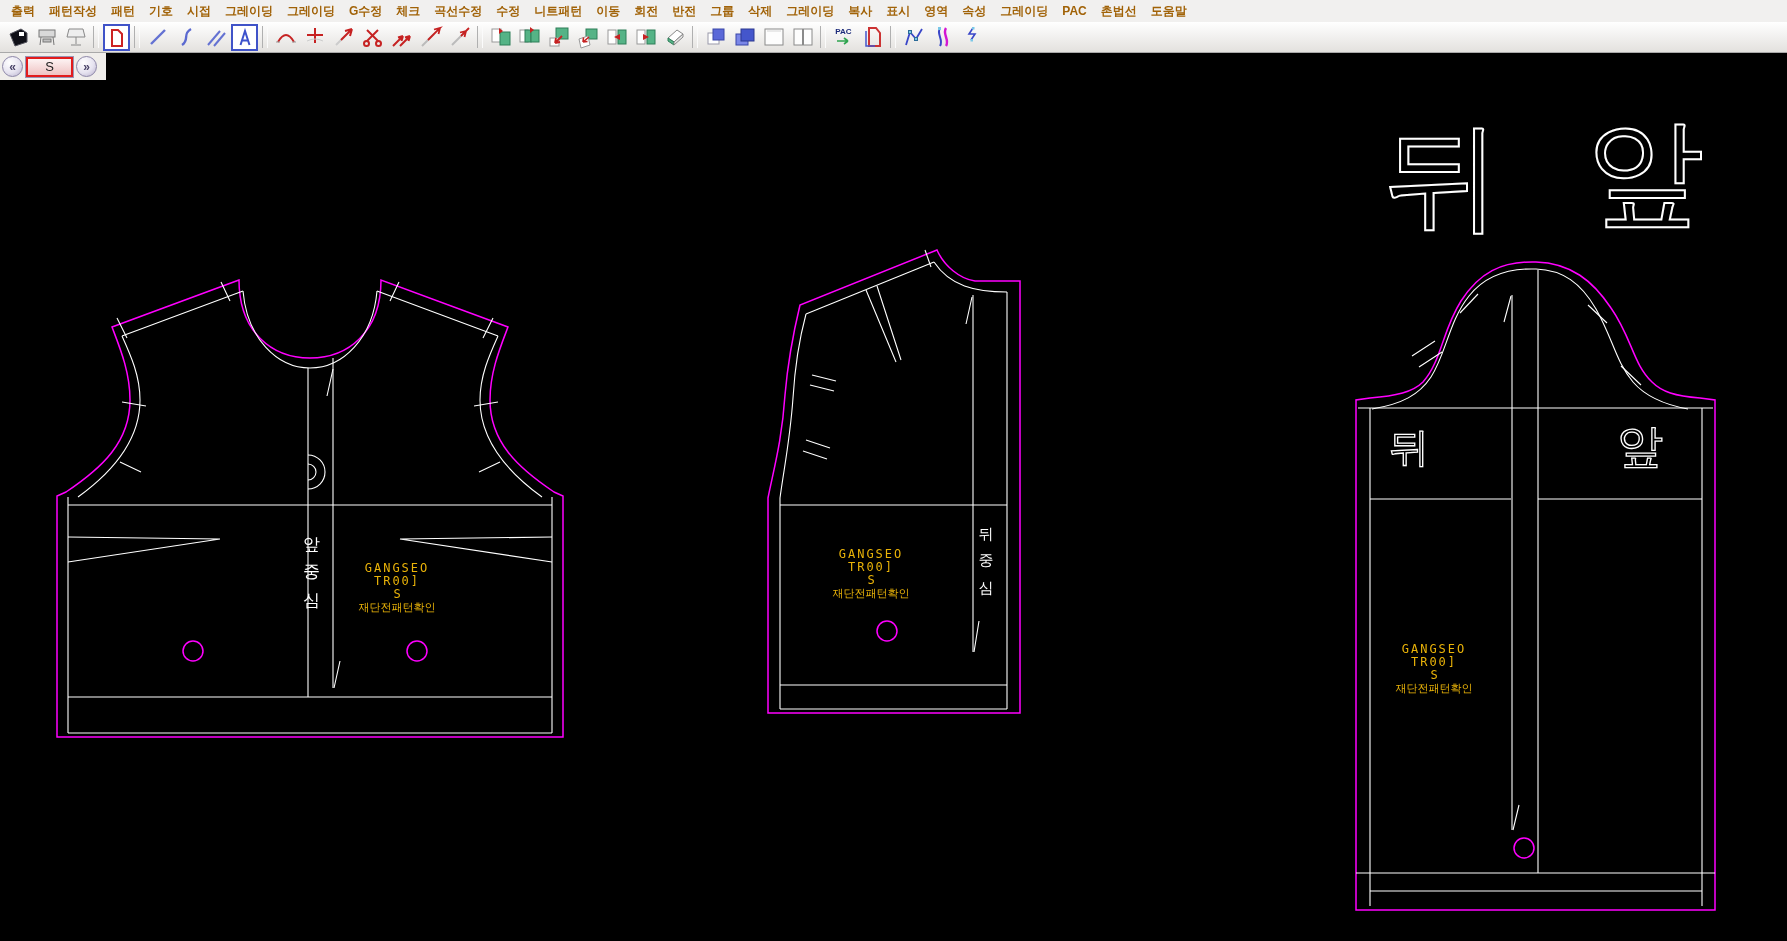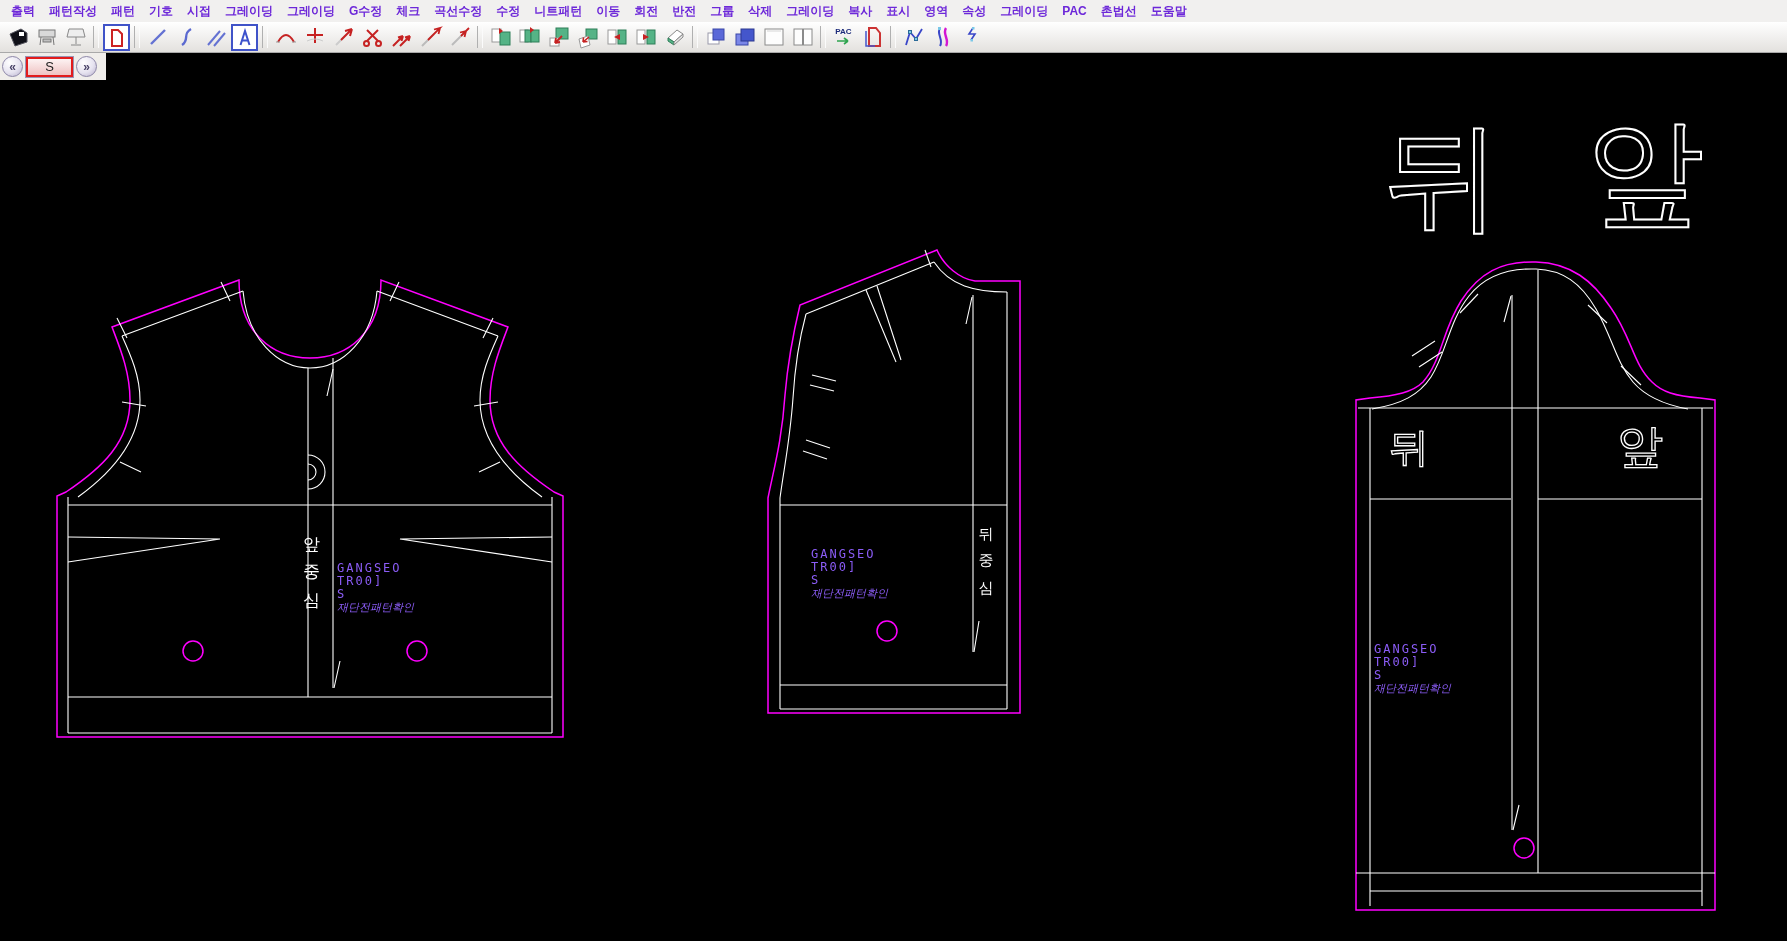--- a/index.html
+++ b/index.html
@@ -1,20 +1,20 @@
 <!DOCTYPE html>
 <html><head>
 <meta charset="utf-8">
 <style>
   html,body{margin:0;padding:0;background:#000;width:1787px;height:941px;overflow:hidden;
     font-family:"Liberation Sans",sans-serif;}
   
   .menubar{position:absolute;top:0;left:0;width:1787px;height:22px;background:#f1f0ef;
     display:flex;align-items:center;padding:0 4px;box-sizing:border-box;font-size:12px;
-    font-weight:600;color:#6d28d9;white-space:nowrap;}
+    font-weight:600;color:#a16207;white-space:nowrap;}
   .menu-item{padding:1px 5px;margin:0 2px;cursor:default;}
   
   .toolbar{position:absolute;top:22px;left:0;width:1787px;height:31px;
     background:linear-gradient(#ffffff,#e3e1de);border-bottom:1px solid #a9a9a9;
     display:flex;align-items:center;padding:0 3px;box-sizing:border-box;}
   .tb{width:27px;height:26px;border:0;background:transparent;padding:1px;margin:0 1px;
     display:flex;flex-direction:column;align-items:center;justify-content:center;box-sizing:border-box;}
   .tb.boxed{border:2px solid #4053c8;background:#fff;height:27px;}
   .sep{width:4px;height:22px;border-left:1px solid #b0b0b0;border-right:1px solid #fbfbfb;margin:0 3px;}
   .pactxt{font-size:8px;font-weight:bold;color:#1b2a7a;line-height:8px;letter-spacing:0;}
@@ -30,24 +30,24 @@
     justify-content:center;padding:0;box-sizing:border-box;}
   .s-tab{width:47px;height:20px;border:2px solid #e21c1c;box-shadow:0 0 0 1px #9a94b4;
     background:linear-gradient(#fdf3f3,#efc3c3);color:#222;font-size:13px;
     display:flex;align-items:center;justify-content:center;box-sizing:border-box;}
   
   .lbl{position:absolute;color:#fff;line-height:1;}
   .big-glyph{font-size:118px;line-height:1.1;color:#fff;
     -webkit-text-fill-color:transparent;-webkit-text-stroke:2px #fff;}
   .mid-glyph{color:#fff;-webkit-text-fill-color:transparent;-webkit-text-stroke:1.3px #fff;}
   .vtext{writing-mode:vertical-lr;text-orientation:upright;}
-  .stamp{position:absolute;width:120px;color:#8b5cf6;
+  .stamp{position:absolute;width:120px;text-align:center;color:#eab308;
     font-family:"DejaVu Sans Mono",monospace;font-size:12px;line-height:13px;}
   .stamp .l1,.stamp .l2{letter-spacing:2px;}
-  .stamp .l4{font-size:11px;letter-spacing:0;font-family:"Liberation Sans",sans-serif;font-style:italic;}
+  .stamp .l4{font-size:11px;letter-spacing:0;font-family:"Liberation Sans",sans-serif;}
 </style>
 </head>
 <body>
 
 <div class="menubar">
 
 <span class="menu-item">출력</span>
     <span class="menu-item">패턴작성</span>
     <span class="menu-item">패턴</span>
     <span class="menu-item">기호</span>

